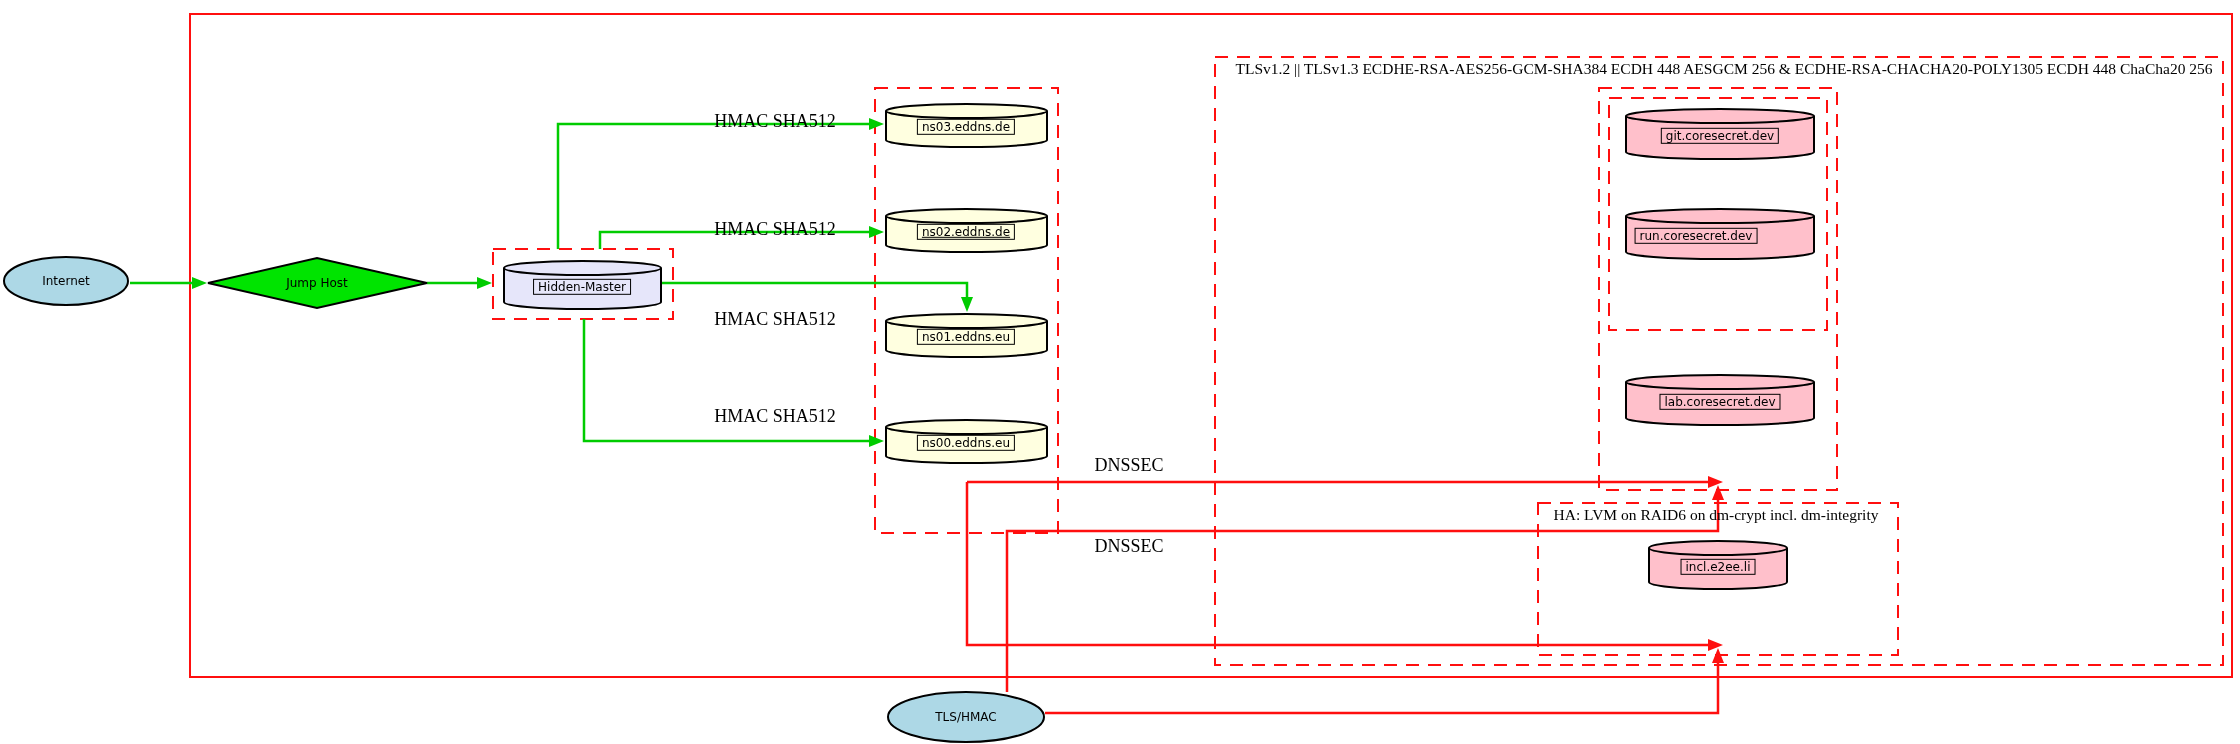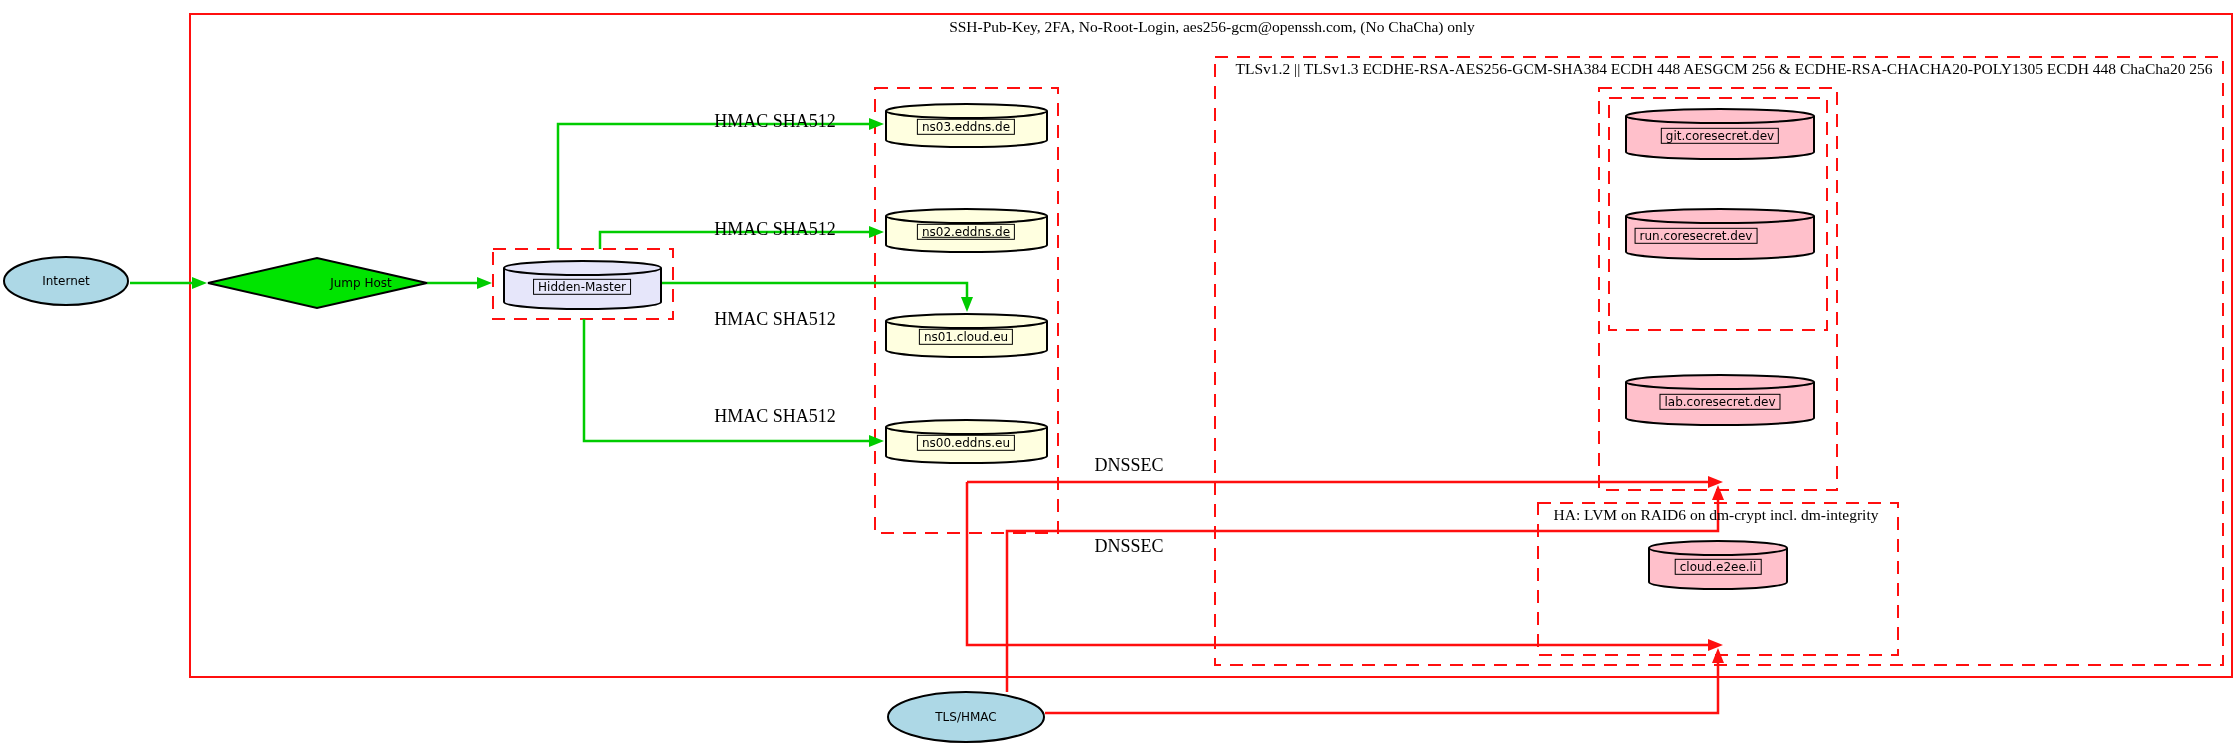--- a/index.html
+++ b/index.html
@@ -85,35 +85,34 @@
       <path d="M1626,216 A94,7 0 0 0 1814,216" fill="none"></path>
 
       <path d="M1626,382 A94,7 0 0 1 1814,382 L1814,418 A94,7 0 0 1 1626,418 Z" fill="#ffc0cb"></path>
       <path d="M1626,382 A94,7 0 0 0 1814,382" fill="none"></path>
 
       <path d="M1649,548 A69,7 0 0 1 1787,548 L1787,582 A69,7 0 0 1 1649,582 Z" fill="#ffc0cb"></path>
       <path d="M1649,548 A69,7 0 0 0 1787,548" fill="none"></path>
     </g>
   </svg>
 
-  <span class="lbl cluster-lbl" style="left:1212px;top:27px;">SSH-Pub-Key, 2FA, No-Root-Login, aes256-gcm@openssh.com, (No ChaCha) only</span>
   <span class="lbl cluster-lbl" style="left:1724px;top:69px;">TLSv1.2 || TLSv1.3 ECDHE-RSA-AES256-GCM-SHA384 ECDH 448 AESGCM 256 &amp; ECDHE-RSA-CHACHA20-POLY1305 ECDH 448 ChaCha20 256</span>
   <span class="lbl cluster-lbl" style="left:1716px;top:515px;">HA: LVM on RAID6 on dm-crypt incl. dm-integrity</span>
 
   <span class="lbl node-lbl" style="left:66px;top:281px;">Internet</span>
-  <span class="lbl node-lbl" style="left:317px;top:283px;margin-left:44px;">Jump Host</span>
+  <span class="lbl node-lbl" style="left:317px;top:283px;">Jump Host</span>
   <span class="lbl node-lbl boxed" style="left:582px;top:287px;">Hidden-Master</span>
   <span class="lbl node-lbl boxed" style="left:966px;top:127px;">ns03.eddns.de</span>
   <span class="lbl node-lbl boxed" style="left:966px;top:232px;text-decoration:underline;">ns02.eddns.de</span>
-  <span class="lbl node-lbl boxed" style="left:966px;top:337px;">ns01.cloud.eu</span>
+  <span class="lbl node-lbl boxed" style="left:966px;top:337px;">ns01.eddns.eu</span>
   <span class="lbl node-lbl boxed" style="left:966px;top:443px;">ns00.eddns.eu</span>
   <span class="lbl node-lbl boxed" style="left:1720px;top:136px;">git.coresecret.dev</span>
   <span class="lbl node-lbl boxed" style="left:1696px;top:236px;">run.coresecret.dev</span>
   <span class="lbl node-lbl boxed" style="left:1720px;top:402px;">lab.coresecret.dev</span>
-  <span class="lbl node-lbl boxed" style="left:1718px;top:567px;">cloud.e2ee.li</span>
+  <span class="lbl node-lbl boxed" style="left:1718px;top:567px;">incl.e2ee.li</span>
   <span class="lbl node-lbl" style="left:966px;top:717px;">TLS/HMAC</span>
 
   <span class="lbl edge-lbl" style="left:775px;top:122px;">HMAC SHA512</span>
   <span class="lbl edge-lbl" style="left:775px;top:230px;">HMAC SHA512</span>
   <span class="lbl edge-lbl" style="left:775px;top:320px;">HMAC SHA512</span>
   <span class="lbl edge-lbl" style="left:775px;top:417px;">HMAC SHA512</span>
   <span class="lbl edge-lbl" style="left:1129px;top:466px;">DNSSEC</span>
   <span class="lbl edge-lbl" style="left:1129px;top:547px;">DNSSEC</span>
 
 </div>

